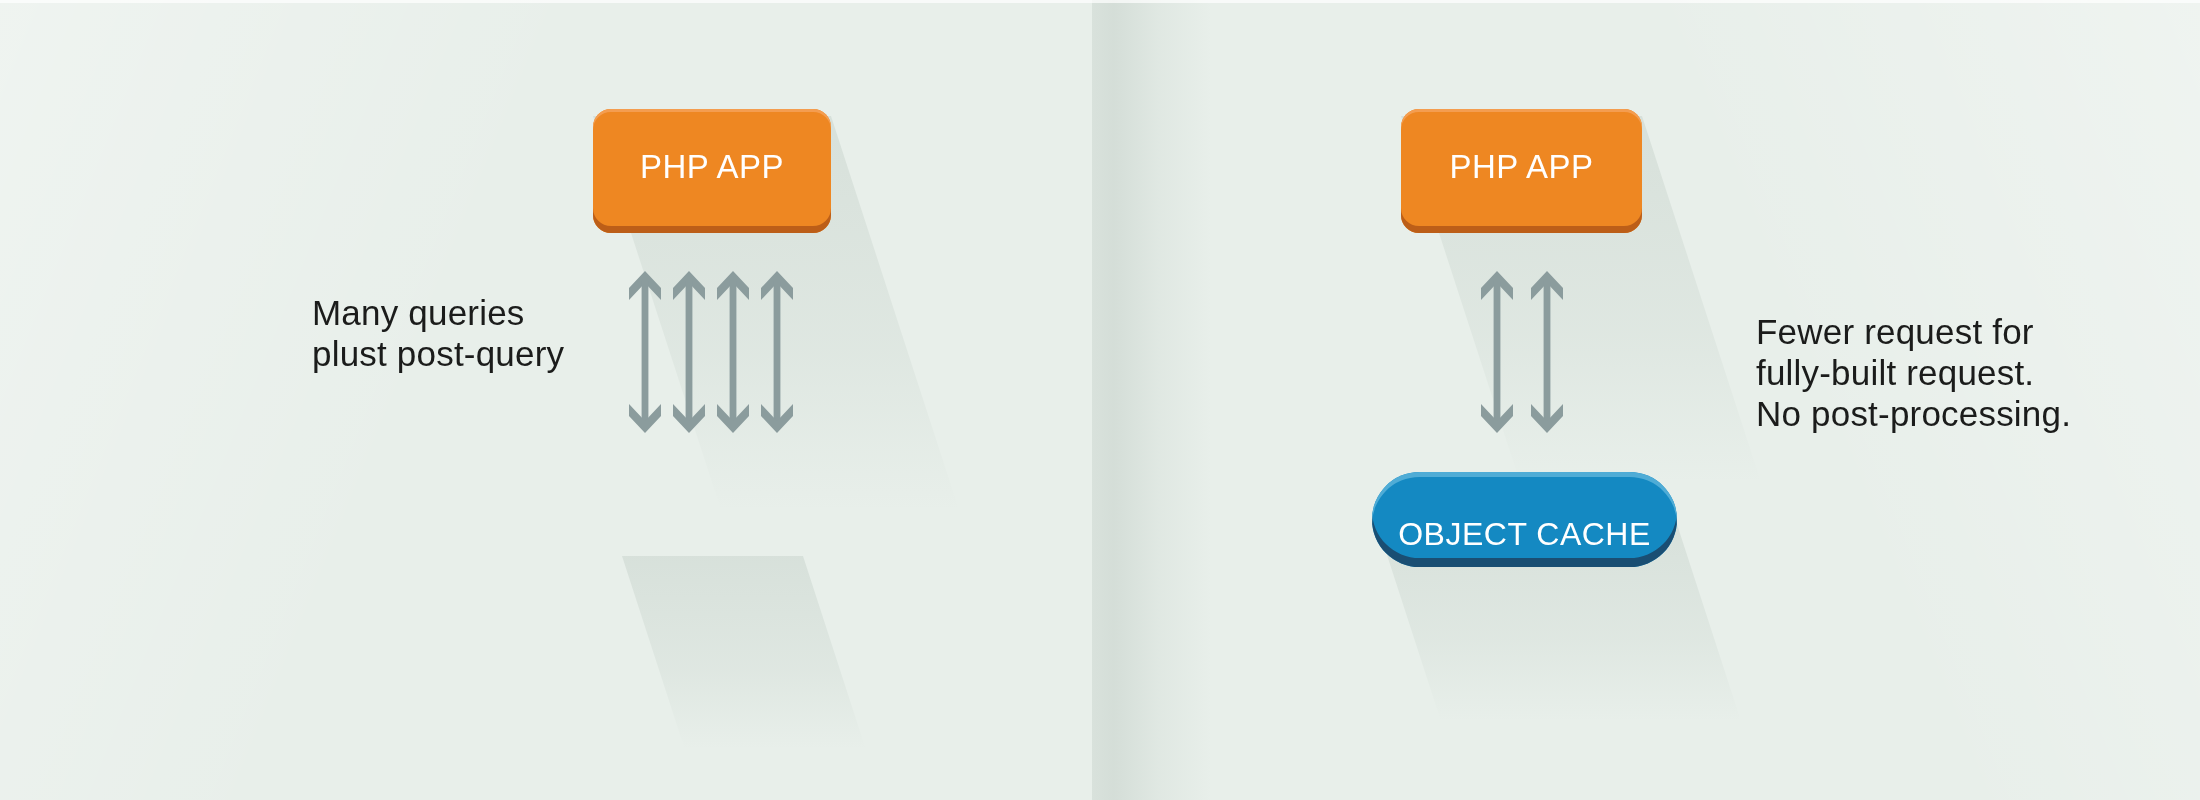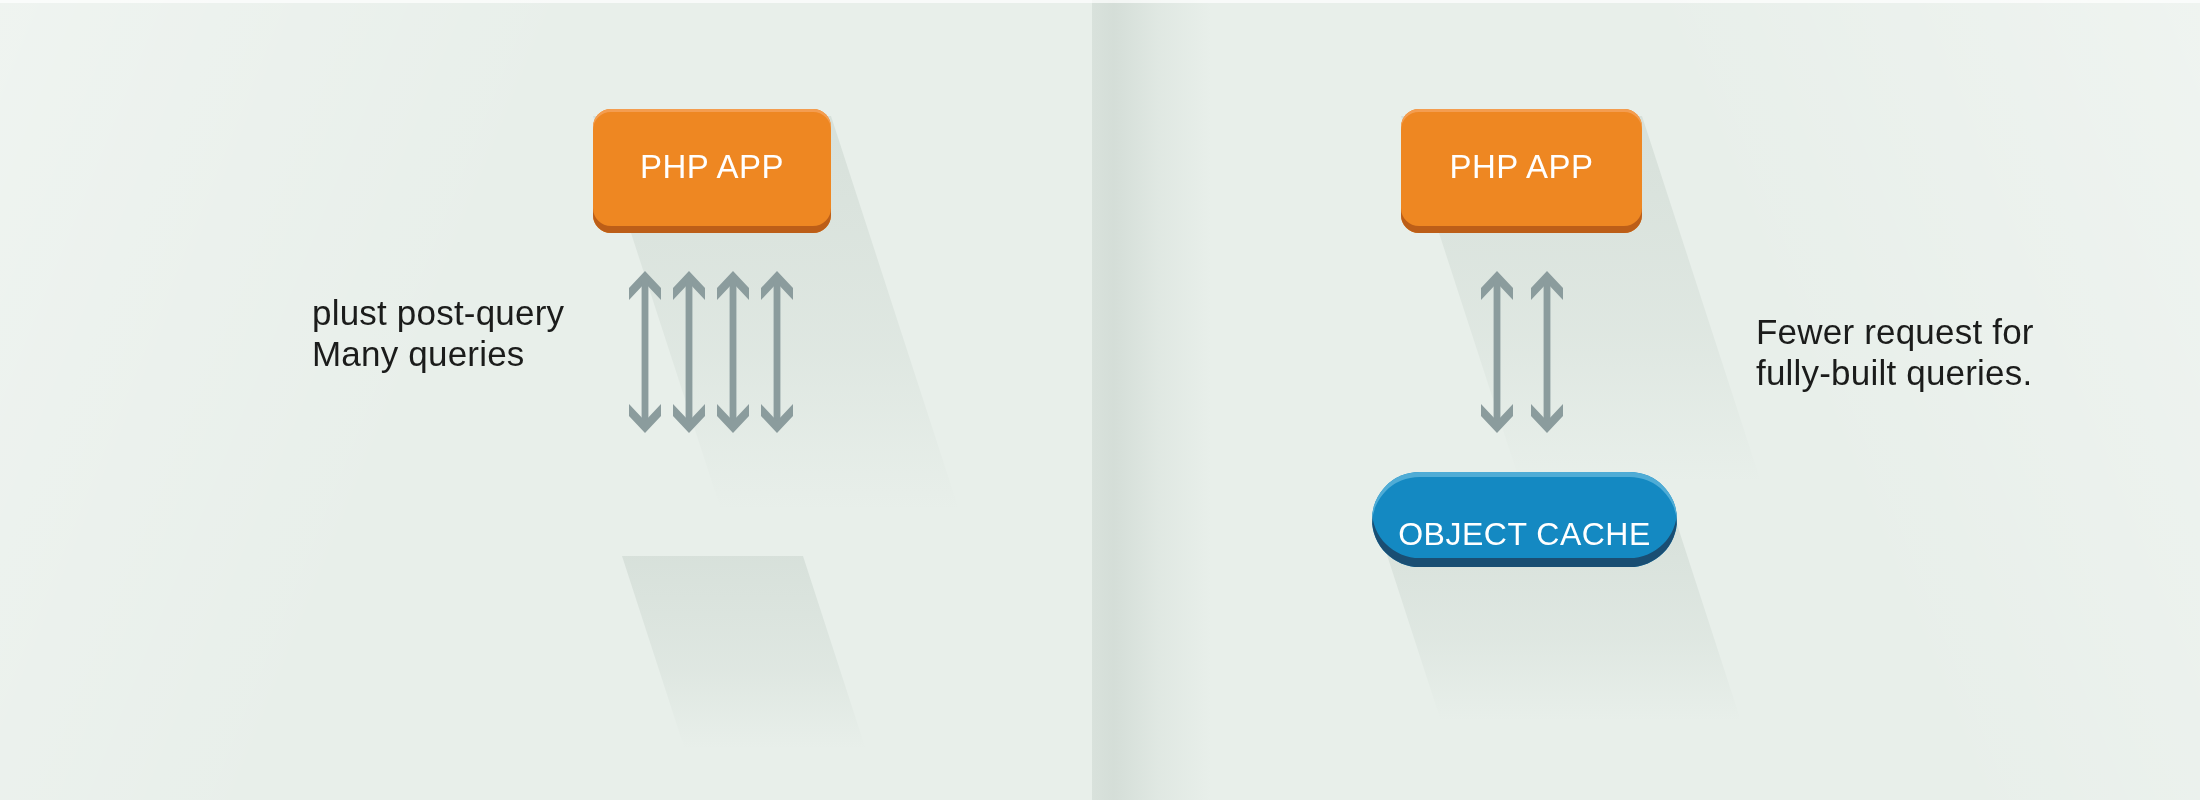--- a/index.html
+++ b/index.html
@@ -154,22 +154,22 @@
       <polygon fill="currentColor" points="17,162 33,145 33,133 17,150 1,133 1,145"></polygon>
     </svg>
     <svg class="arrow" style="left:760px; top:271px;" width="34" height="162" viewBox="0 0 34 162">
       <polygon fill="currentColor" points="17,0 33,17 33,29 17,12 1,29 1,17"></polygon>
       <rect fill="currentColor" x="13.6" y="10" width="6.8" height="142"></rect>
       <polygon fill="currentColor" points="17,162 33,145 33,133 17,150 1,133 1,145"></polygon>
     </svg>
 
 
     <div class="caption" style="left:312px; top:292px;">
+      <div>Many queries</div>
       <div>plust post-query</div>
-      <div>Many queries</div>
     </div>
   </section>
 
   <section class="panel right">
     <div class="sheen right-sheen"></div>
     <div class="fold"></div>
 
     <div class="lshadow" style="left:309px; top:116px; width:241px; height:400px;"></div>
     <div class="lshadow" style="left:282px; top:515px; width:300px; height:225px;"></div>
 
@@ -187,18 +187,19 @@
       <rect fill="currentColor" x="13.6" y="10" width="6.8" height="142"></rect>
       <polygon fill="currentColor" points="17,162 33,145 33,133 17,150 1,133 1,145"></polygon>
     </svg>
 
     <div class="node pill" style="left:280px; top:472px; width:305px; height:95px;">
       <span>OBJECT CACHE</span>
     </div>
 
     <div class="caption" style="left:664px; top:311px;">
       <div>Fewer request for</div>
-      <div>fully-built queries.</div>
+      <div>fully-built request.</div>
+      <div>No post-processing.</div>
     </div>
   </section>
 
   <div class="top-edge"></div>
 </div>
 
 </body></html>

